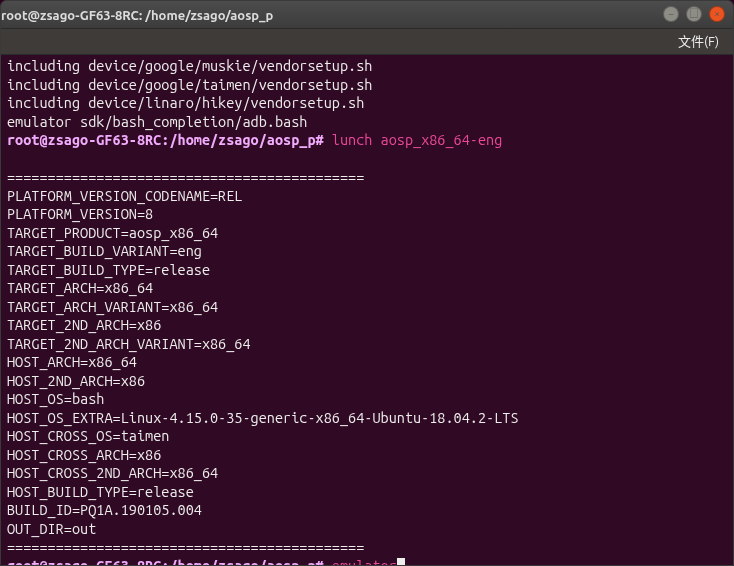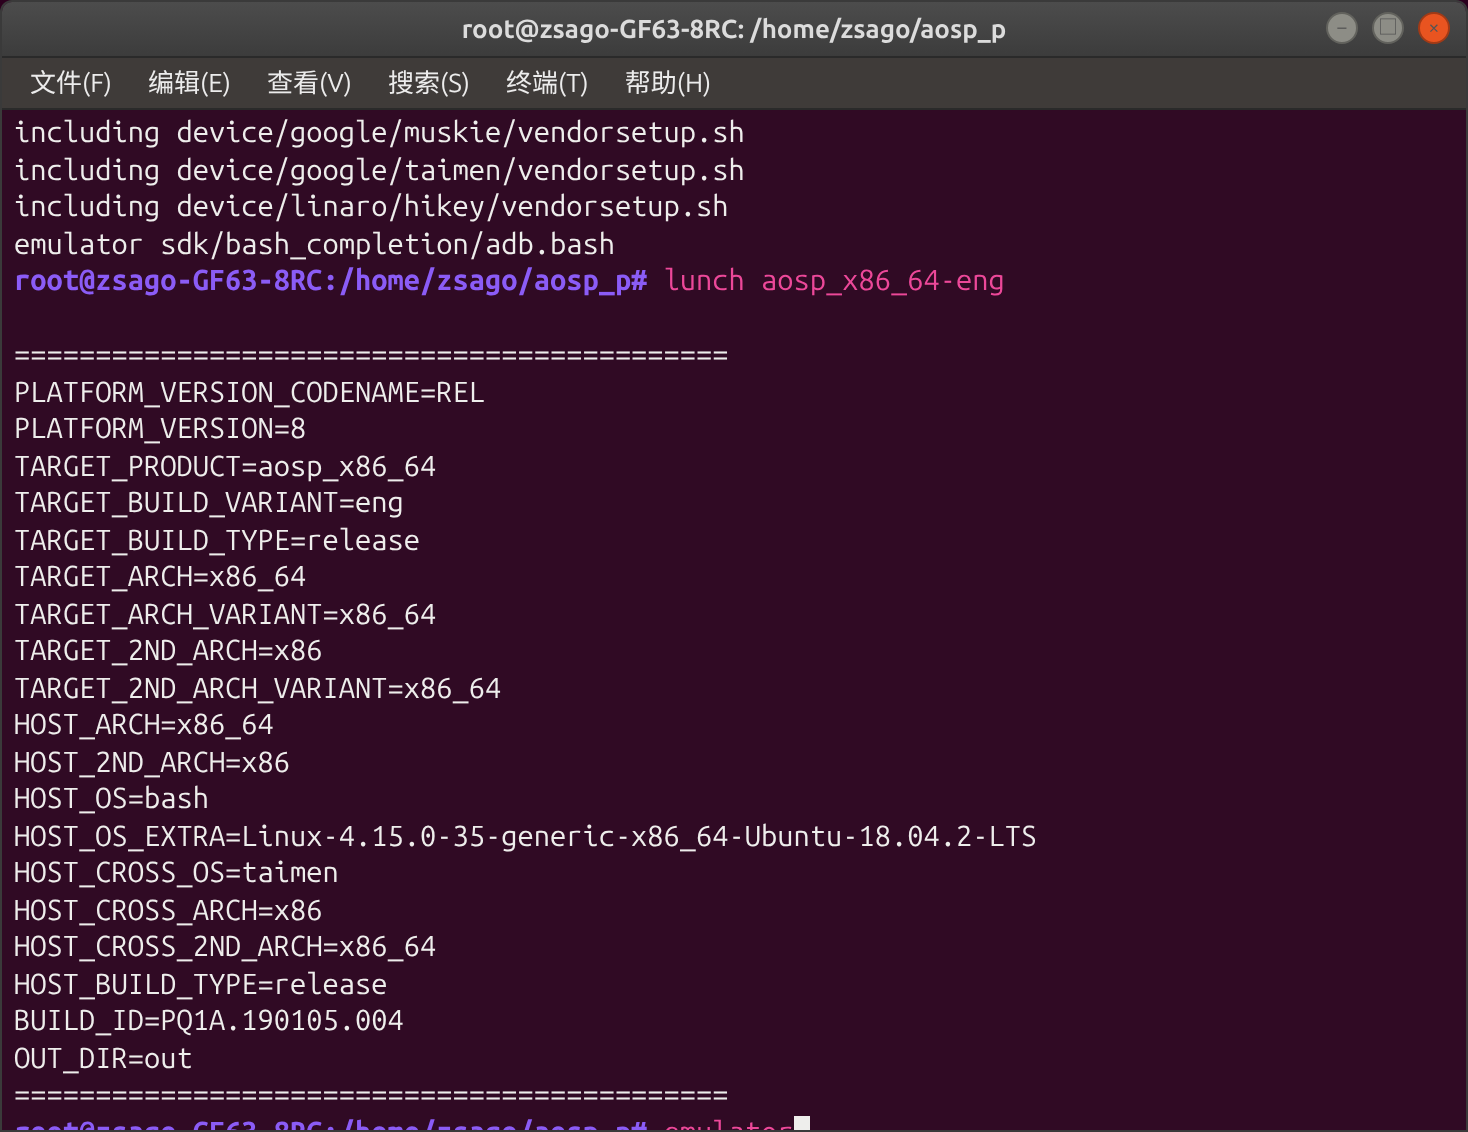--- a/index.html
+++ b/index.html
@@ -18,21 +18,20 @@
     background: #300a24;
     border: 1px solid #3a3a3a;
     border-radius: 6px 6px 0 0;
     overflow: hidden;
   }
   .titlebar {
     height: 28px;
     background: linear-gradient(to bottom, #4c4c4c, #3c3c3c);
     display: flex;
     align-items: center;
-    justify-content: center;
     position: relative;
     border-bottom: 1px solid #2a2a2a;
   }
   .titlebar-title {
     color: #dcdcdc;
     font-size: 13px;
     font-weight: bold;
   }
   .window-controls {
     position: absolute;
@@ -53,44 +52,45 @@
     color: #555;
     border: 1px solid rgba(0,0,0,.3);
   }
   .wbtn.min { background: #8d8d86; }
   .wbtn.max { background: #8d8d86; }
   .wbtn.close { background: #e95420; }
   .menubar {
     height: 26px;
     background: #3f3b39;
     display: flex;
-    align-items: flex-start;
+    align-items: flex-end;
     padding: 0 6px;
     gap: 2px;
     border-bottom: 1px solid #2a2a2a;
+    flex-direction: column;
   }
   .menu-item {
     color: #ececec;
     font-size: 13px;
     padding: 2px 8px;
     border-radius: 3px;
     cursor: default;
   }
   .terminal {
     flex: 1;
     background: #300a24;
     color: #eeeeec;
     font-family: "Ubuntu Mono", "DejaVu Sans Mono", monospace;
     font-size: 14.5px;
     line-height: 18.5px;
     padding: 2px 6px 4px 6px;
     white-space: pre;
     overflow: hidden;
   }
-  .prompt-path { color: #8b5cf6; font-weight: bold; }
+  .prompt-path { color: #f0abfc; font-weight: bold; }
   .cmd { color: #ec4899; }
   .cursor {
     display: inline-block;
     width: 8px;
     height: 15px;
     background: #eeeeec;
     vertical-align: -2px;
   }
 </style>
 </head>

